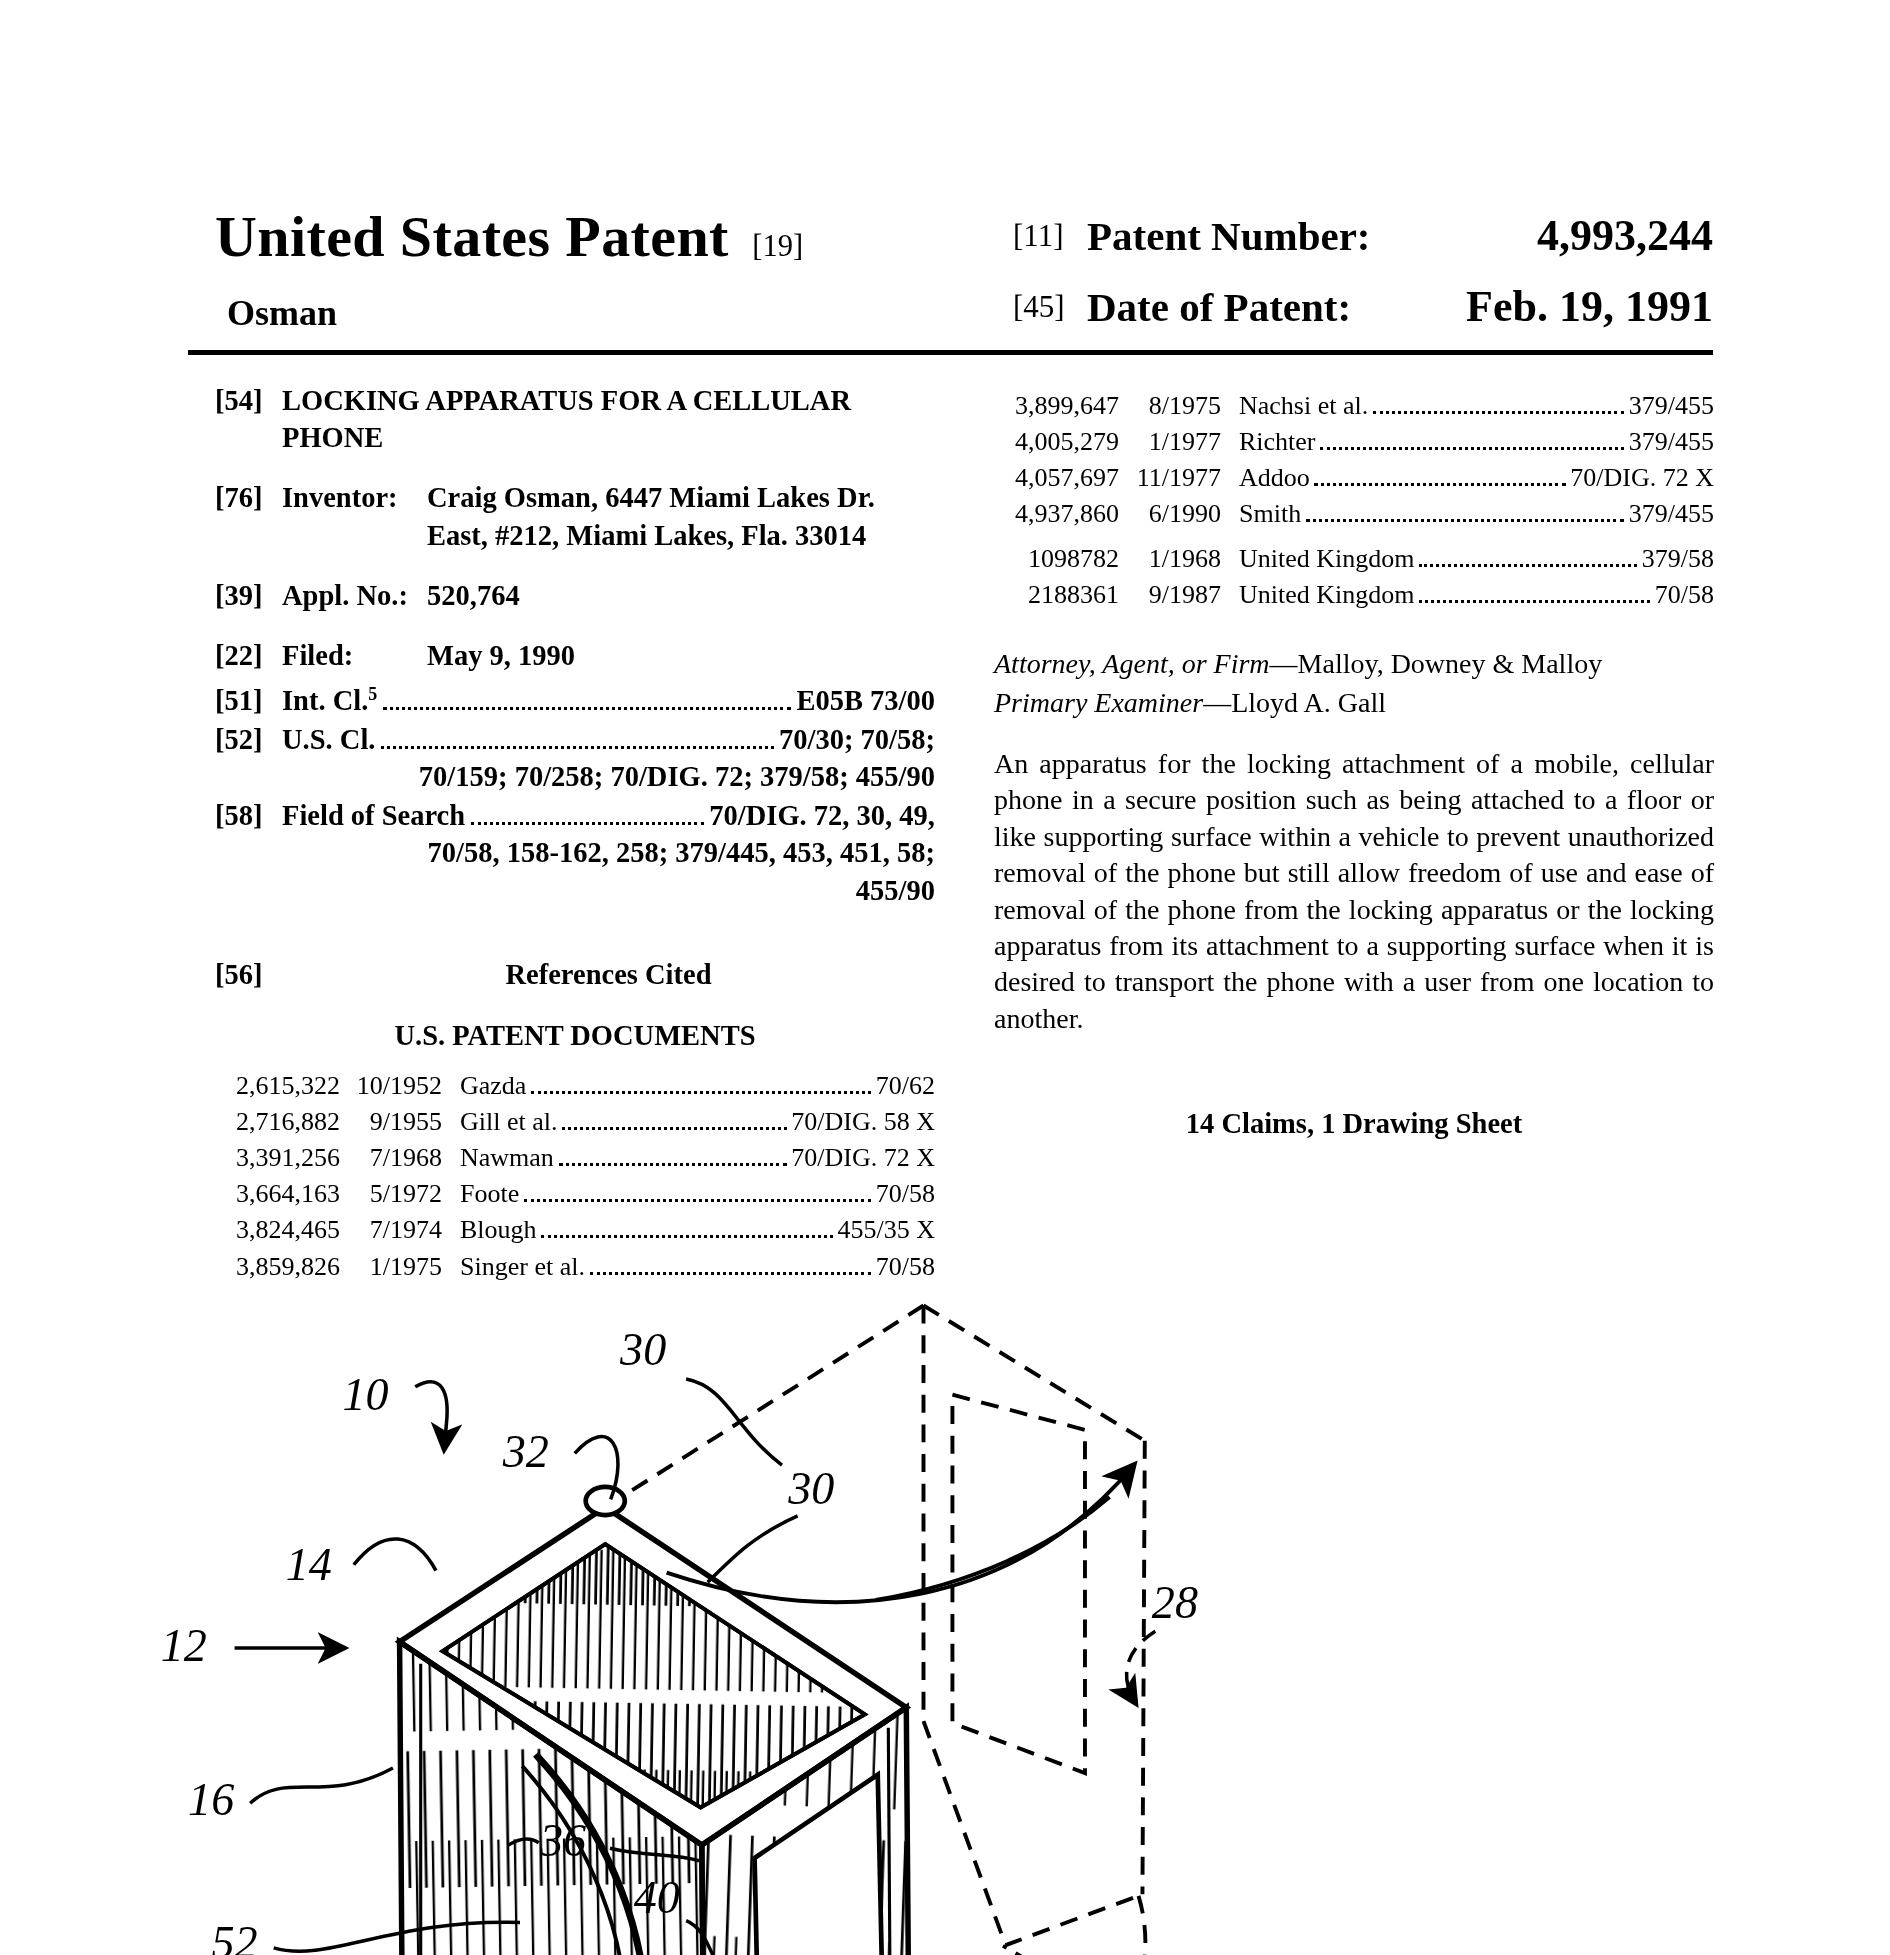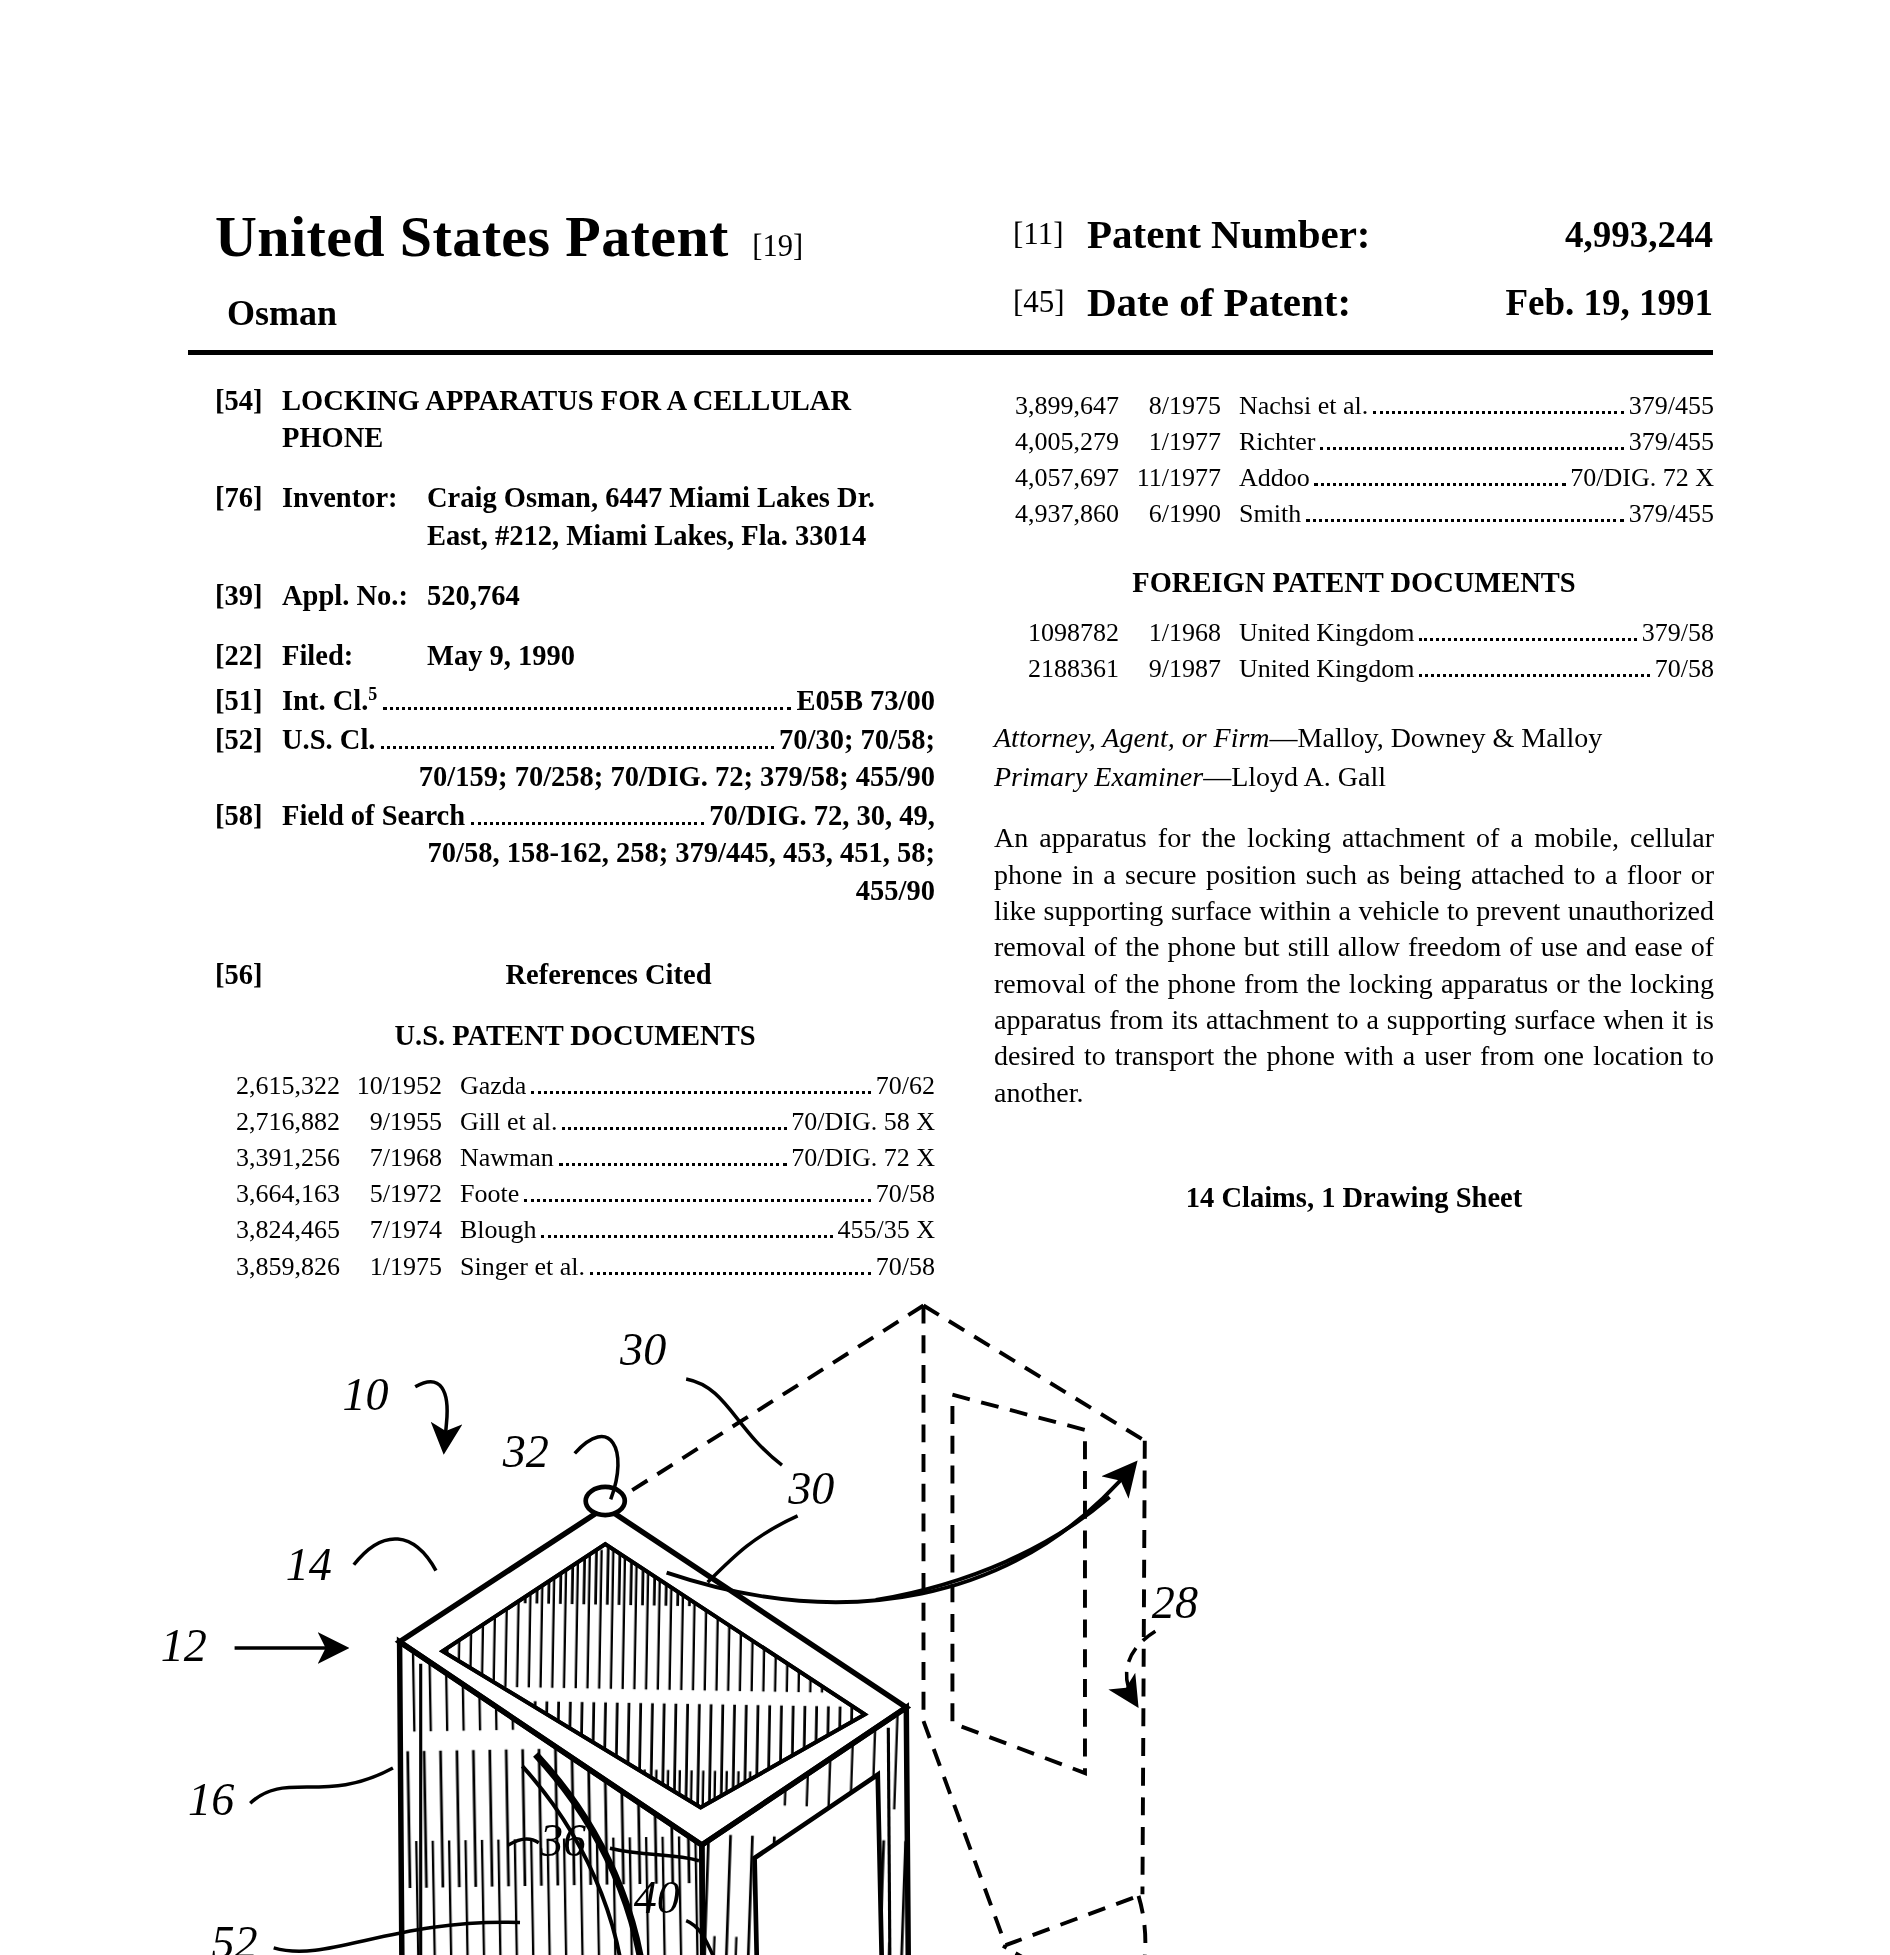--- a/index.html
+++ b/index.html
@@ -11,21 +11,21 @@
   .hdr{display:flex;justify-content:space-between;align-items:flex-start;}
   .hdr-left{display:flex;flex-direction:column;}
   .title-row{display:flex;align-items:baseline;gap:23.5px;}
   .us-title{font-size:58px;font-weight:700;letter-spacing:0.4px;}
   .tag-small{font-size:30.5px;font-weight:400;}
   .surname{font-size:36px;font-weight:700;margin-top:21.5px;margin-left:12px;}
   .hdr-right{width:700px;display:flex;flex-direction:column;gap:20.3px;padding-top:7px;}
   .hdr-right .row{display:flex;align-items:center;}
   .hdr-right .tag{font-size:31px;width:74px;flex:0 0 auto;}
   .hdr-right .lbl{font-size:41px;font-weight:700;}
-  .hdr-right .val{font-size:37px;font-weight:700;margin-left:auto;}
+  .hdr-right .val{font-size:44px;font-weight:700;margin-left:auto;}
   .rule{height:5.5px;background:#000;margin-top:16.4px;margin-left:-27px;width:1525px;}
 
   
   .cols{display:flex;gap:59px;margin-top:27px;}
   .col{width:720px;flex:0 0 auto;font-size:28.5px;line-height:1.3;}
 
   .item{display:grid;grid-template-columns:67px 1fr;margin-top:23px;}
   .item:first-child{margin-top:0;}
   .item .tag{font-weight:700;}
   .item .body{font-weight:700;}
@@ -239,21 +239,20 @@
 
             <div class="refrow">
               <span class="num">4,937,860</span>
               <span class="date">6/1990</span>
               <span class="name">Smith</span>
               <span class="rleader"></span>
               <span class="cls">379/455</span>
             </div>
           </div>
 
-        <div class="docs-head" style="margin-top:37px">FOREIGN PATENT DOCUMENTS</div>
 
         <div class="reftable">
 
             <div class="refrow">
               <span class="num">1098782</span>
               <span class="date">1/1968</span>
               <span class="name">United Kingdom</span>
               <span class="rleader"></span>
               <span class="cls">379/58</span>
             </div>

